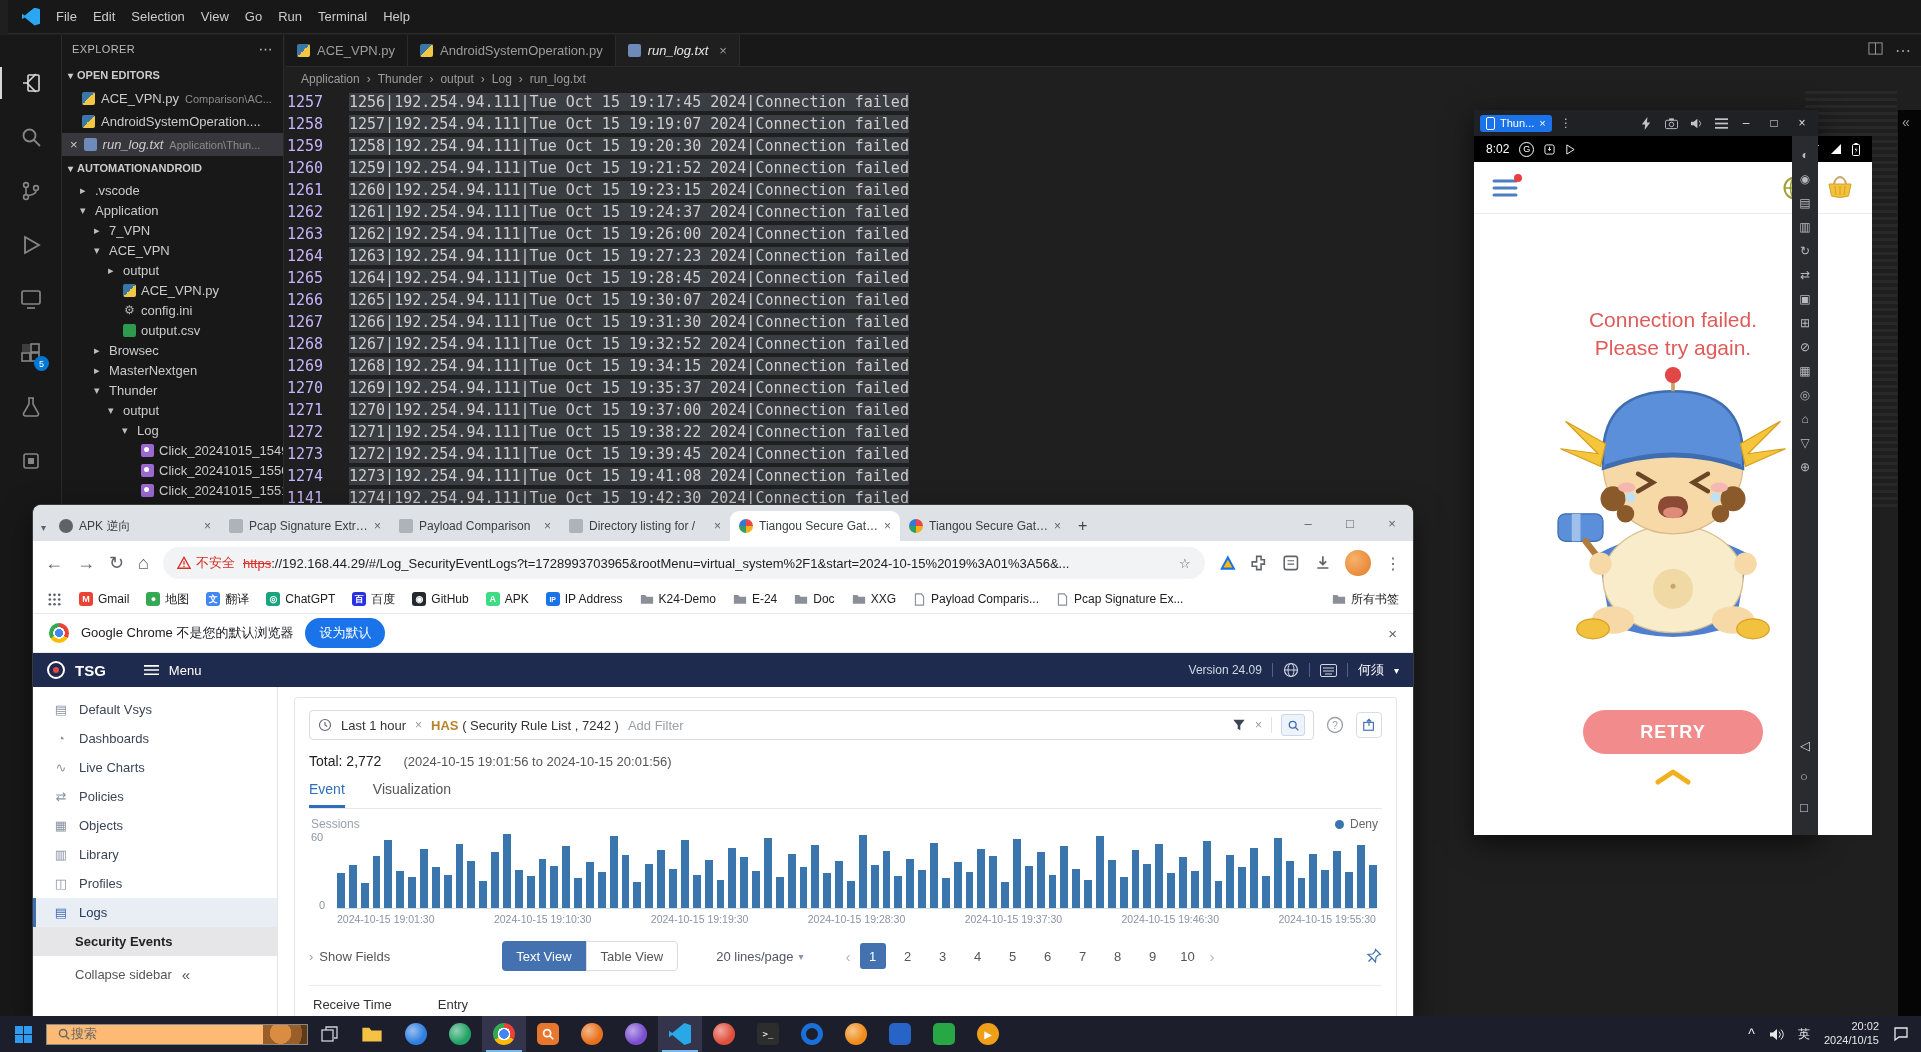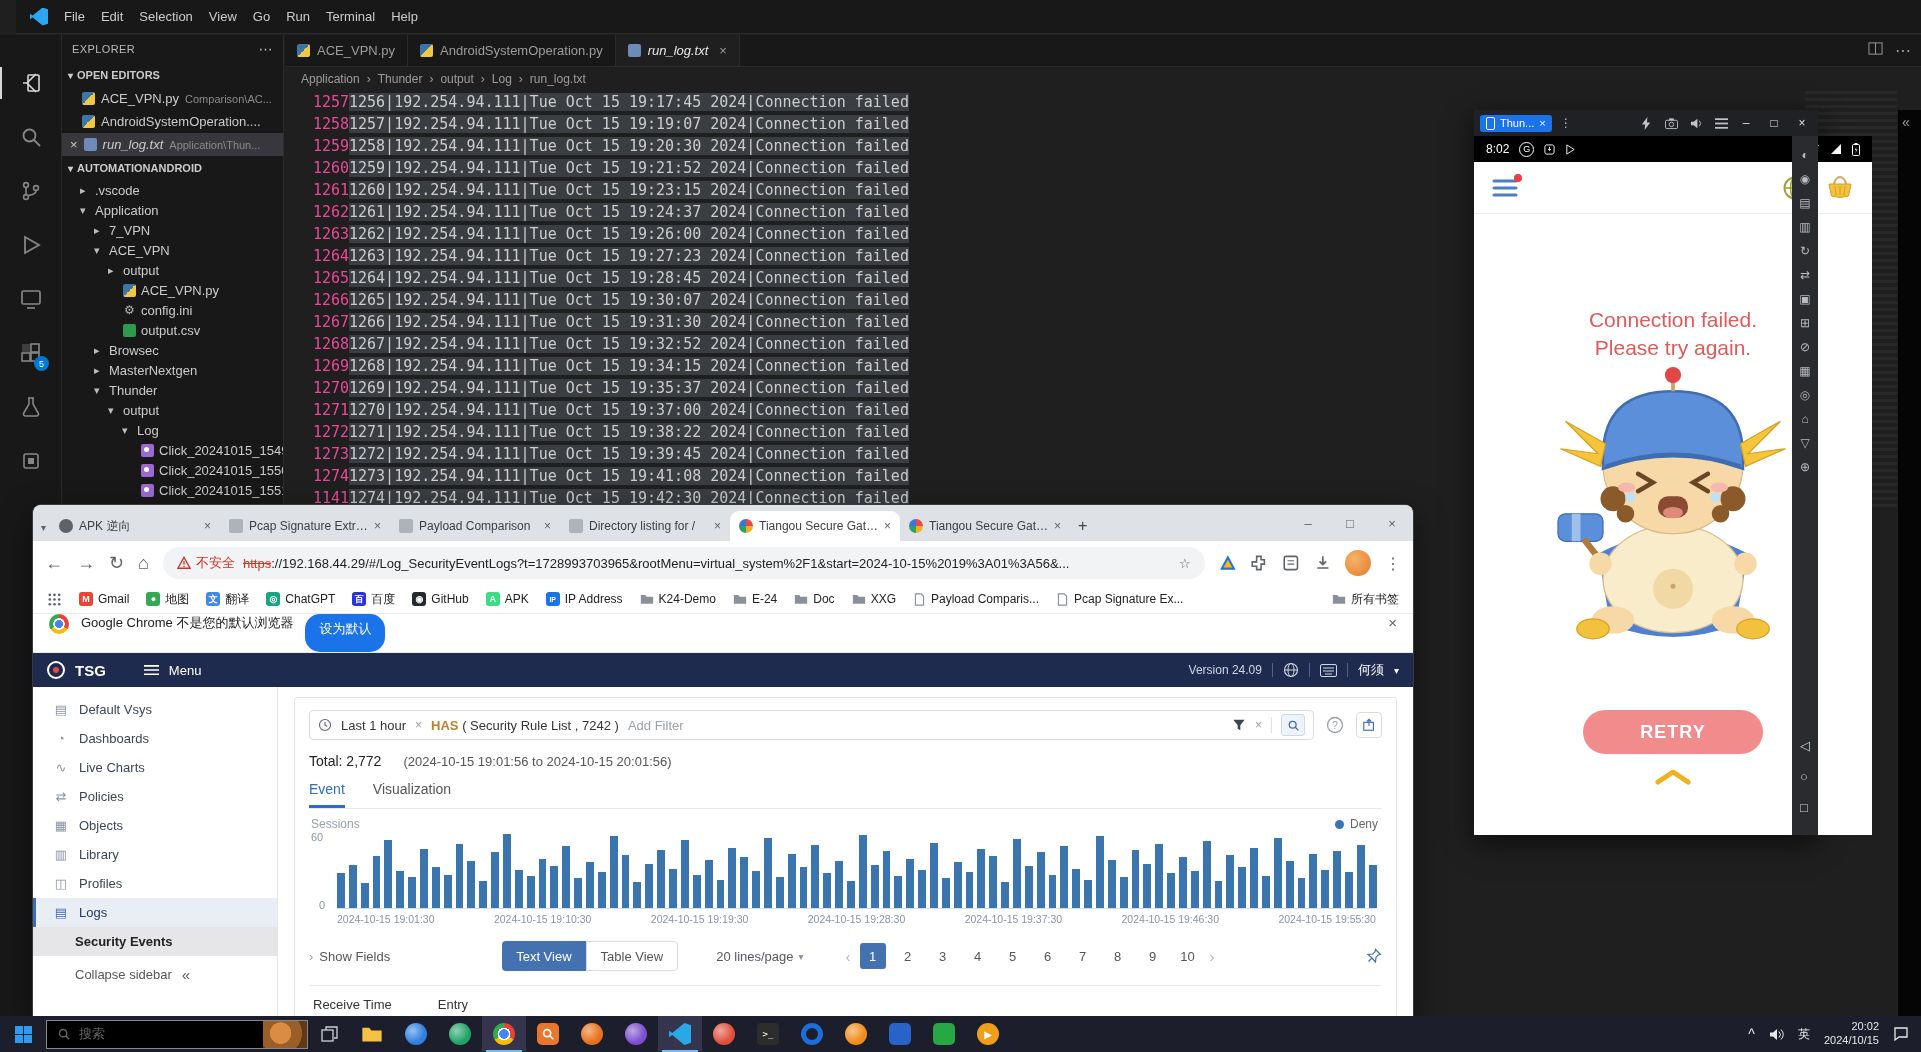--- a/index.html
+++ b/index.html
@@ -4,21 +4,21 @@
 <style>
 *{margin:0;padding:0;box-sizing:border-box}
 html,body{width:1921px;height:1052px;overflow:hidden;background:#000;font-family:"Liberation Sans",sans-serif}
 .flex{display:flex;align-items:center}
 .sp{flex:1}
 svg{display:block}
 .ico{display:inline-flex;align-items:center;justify-content:center}
 .ico svg{width:100%;height:100%}
 
 #vscode{position:absolute;inset:0;background:#1f1f1f}
-#vs-title{position:absolute;left:16px;top:0;right:0;height:34px;background:#181818;border-bottom:1px solid #2b2b2b;display:flex;align-items:center;color:#ccc;font-size:13px;z-index:2}
+#vs-title{position:absolute;left:8px;top:0;right:0;height:34px;background:#181818;border-bottom:1px solid #2b2b2b;display:flex;align-items:center;color:#ccc;font-size:13px;z-index:2}
 .vs-logo{width:18px;height:18px;margin:0 8px 0 14px;background:#2aa7f0;clip-path:polygon(100% 10%,100% 90%,70% 100%,15% 55%,0 65%,0 35%,15% 45%,70% 0)}
 .vs-menu{padding:4px 8px;border-radius:4px;color:#ccc}
 #vs-nav{position:absolute;left:655px;top:0;height:34px;display:flex;align-items:center;gap:14px;color:#ccc;font-size:15px}
 #vs-search{position:absolute;left:725px;top:5px;width:540px;height:24px;background:#2a2a2a;border:1px solid #454545;border-radius:6px;color:#969696;display:flex;align-items:center;justify-content:center;gap:6px;font-size:12px}
 #vs-winctl{position:absolute;right:0;top:0;height:34px;display:flex;align-items:center;color:#ccc}
 #vs-winctl .wi{width:32px;height:34px;display:flex;align-items:center;justify-content:center;font-size:13px}
 #vs-activity{position:absolute;left:0;top:35px;width:62px;bottom:20px;background:#181818;border-right:1px solid #2b2b2b;z-index:1}
 .act{position:absolute;left:15px;width:32px;height:32px;display:flex;align-items:center;justify-content:center;color:#868686}
 .act.on{color:#d7d7d7;border-left:2px solid #d7d7d7;margin-left:-15px;padding-left:13px;width:47px}
 .act .bdg{position:absolute;right:-2px;bottom:-2px;width:15px;height:15px;border-radius:50%;background:#0078d4;color:#fff;font-size:9px;display:flex;align-items:center;justify-content:center}
@@ -39,21 +39,21 @@
 .fic.text{background:#6d8ab8}
 #vs-editor{position:absolute;left:285px;top:35px;right:0;bottom:20px;background:#1f1f1f}
 #vs-tabs{height:32px;background:#181818;border-bottom:1px solid #2b2b2b;display:flex}
 .etab{display:flex;align-items:center;gap:7px;padding:0 12px;font-size:13px;color:#9d9d9d;background:#181818;border-right:1px solid #2b2b2b}
 .etab.on{background:#1f1f1f;color:#e8e8e8}
 .etab .x{color:#9d9d9d;font-size:13px;margin-left:4px}
 #vs-editor-actions{position:absolute;right:10px;top:6px;display:flex;gap:12px;color:#9d9d9d}
 #vs-crumbs{height:24px;display:flex;align-items:center;gap:7px;padding-left:16px;color:#9d9d9d;font-size:12px}
 #vs-code{position:absolute;left:0;top:56px;right:0;bottom:0;font-family:"DejaVu Sans Mono",monospace;font-size:15px;line-height:22px;overflow:hidden}
 .cl{display:flex;height:22px}
-.cl .ln{width:64px;text-align:right;color:#ec4899;flex:0 0 64px}
+.cl .ln{width:64px;text-align:right;padding-right:26px;color:#c4b5fd;flex:0 0 64px}
 .cl .lt{white-space:pre;color:#cccccc}
 .cl .lt .sel{background:#3a3d41}
 #vs-minimap{position:absolute;right:24px;top:56px;width:92px;height:420px;background:repeating-linear-gradient(to bottom,#303030 0 3px,transparent 3px 7px);opacity:.55}
 #vs-status{position:absolute;left:0;right:0;bottom:0;height:20px;background:#181818;border-top:1px solid #2b2b2b;display:flex;align-items:center;justify-content:flex-end;gap:18px;padding-right:14px;color:#ccc;font-size:12px;z-index:2}
 
 #chrome{position:absolute;left:33px;top:505px;width:1380px;height:511px;background:#fff;border-radius:8px 8px 0 0;box-shadow:0 0 0 1px #3a3a3a,0 10px 30px rgba(0,0,0,.55);overflow:hidden;z-index:10;font-size:13px}
 #cr-strip{height:36px;background:#dee1e6;display:flex;align-items:flex-end;padding-left:6px;border-radius:8px 8px 0 0}
 .crtab{height:30px;display:flex;align-items:center;gap:6px;padding:0 9px;font-size:12px;color:#3c4043;width:170px;border-radius:9px 9px 0 0;position:relative}
 .crtab.on{background:#fff}
 .crtab .t{flex:1;overflow:hidden;white-space:nowrap;text-overflow:ellipsis}
@@ -67,21 +67,21 @@
 #cr-toolbar{height:44px;display:flex;align-items:center;gap:14px;padding:0 12px;background:#fff}
 #cr-toolbar .nv{color:#5f6368;font-size:18px}
 #omni{width:1060px;height:32px;background:#f1f3f4;border-radius:16px;display:flex;align-items:center;gap:8px;padding:0 14px;overflow:hidden}
 .warn{color:#d93025;display:flex;align-items:center;gap:5px;font-size:13px;flex:0 0 auto}
 #url{flex:1;white-space:nowrap;overflow:hidden;color:#202124;font-size:13px}
 #url .scheme{color:#d93025;text-decoration:line-through}
 .avatar{width:26px;height:26px;border-radius:50%;background:radial-gradient(circle at 35% 35%,#f8b26a,#e07b2a)}
 #cr-bookmarks{height:28px;display:flex;align-items:center;gap:17px;padding:0 14px;background:#fff;color:#202124;font-size:12px}
 .bm{display:flex;align-items:center;gap:5px;white-space:nowrap}
 .bmi{width:14px;height:14px;border-radius:3px;display:flex;align-items:center;justify-content:center;color:#fff;font-size:9px;font-weight:bold}
-#cr-notif{height:40px;display:flex;gap:12px;padding:0 16px;background:#fff;border-top:1px solid #e8eaed;border-bottom:1px solid #e8eaed;color:#202124}
+#cr-notif{height:40px;display:flex;align-items:center;gap:12px;padding:0 16px;background:#fff;border-top:1px solid #e8eaed;border-bottom:1px solid #e8eaed;color:#202124}
 .chrome-logo{width:20px;height:20px;border-radius:50%;background:radial-gradient(circle,#4285f4 0 29%,#fff 30% 40%,transparent 41%),conic-gradient(#ea4335 0 33%,#fbbc05 0 66%,#34a853 0)}
 #set-default{background:#1a73e8;color:#fff;border-radius:15px;padding:6px 14px;font-size:13px}
 
 #tsg-header{height:34px;background:#1e2b4e;display:flex;align-items:center;gap:10px;padding:0 14px;color:#fff}
 .tsg-logo{width:18px;height:18px;border-radius:50%;border:2px solid #fff;position:relative}
 .tsg-logo:after{content:"";position:absolute;left:4px;top:4px;width:6px;height:6px;border-radius:50%;background:#e84848}
 #tsg-header .vdiv{width:1px;height:14px;background:#51618a}
 #tsg-body{display:flex;height:433px;background:#fff}
 #tsg-side{width:245px;border-right:1px solid #e4e6ea;padding-top:8px;color:#3c4554;font-size:13px;position:relative;flex:0 0 245px}
 .side-row{height:29px;display:flex;align-items:center;gap:10px;padding-left:20px}
@@ -141,21 +141,21 @@
 #emu-art{display:block;margin:4px auto 0}
 #retry{width:180px;height:44px;margin:56px auto 0;background:#f28b8b;border-radius:22px;color:#fff;font-weight:bold;font-size:18px;letter-spacing:1px;display:flex;align-items:center;justify-content:center}
 #emu-chevron{display:block;margin:14px auto 0}
 #emu-tools{position:absolute;right:0;top:26px;width:26px;bottom:0;background:#2a2b2f;display:flex;flex-direction:column;align-items:center;padding:12px 0;gap:10px;color:#b7bac0;font-size:12px}
 #emu-tools .nav3{margin-top:auto;display:flex;flex-direction:column;gap:16px;color:#cfd2d8;font-size:13px;padding-bottom:8px}
 #side-handle{position:absolute;left:1902px;top:114px;color:#9aa0a6;font-size:14px;z-index:21}
 #right-strip{position:absolute;left:1898px;width:23px;top:110px;bottom:36px;background:#050505;z-index:9}
 
 #taskbar{position:absolute;left:0;bottom:0;width:100%;height:36px;background:#1d1e2c;display:flex;align-items:center;z-index:40;color:#e8e8e8}
 #tb-start{width:46px;height:36px;display:flex;align-items:center;justify-content:center}
-#tb-search{width:262px;height:29px;background:#000000;border:1px solid #888;display:flex;align-items:center;gap:8px;padding:0 0 0 10px;color:#666;font-size:13px;overflow:hidden}
+#tb-search{width:262px;height:21px;background:#fdba74;border:1px solid #888;display:flex;align-items:center;padding:0 0 0 10px;color:#666;font-size:13px;overflow:hidden}
 #tb-squirrel{margin-left:auto;width:44px;height:27px;background:radial-gradient(circle at 40% 45%,#d98c42 0 35%,#9a5e28 36% 70%,#5e3a16 71%)}
 #tb-taskview{width:42px;height:36px;display:flex;align-items:center;justify-content:center;color:#cfd2d8}
 .tb-app{width:44px;height:36px;display:flex;align-items:center;justify-content:center;position:relative}
 .tb-app.active{background:#34354c}
 .tb-app.active:after{content:"";position:absolute;left:4px;right:4px;bottom:0;height:2px;background:#76b9ed}
 #tb-tray{margin-left:auto;display:flex;align-items:center;gap:14px;padding-right:12px;font-size:12px}
 #tb-clock{display:flex;flex-direction:column;align-items:flex-end;line-height:1.25;font-size:11px}
 </style>
 </head>
 <body>

